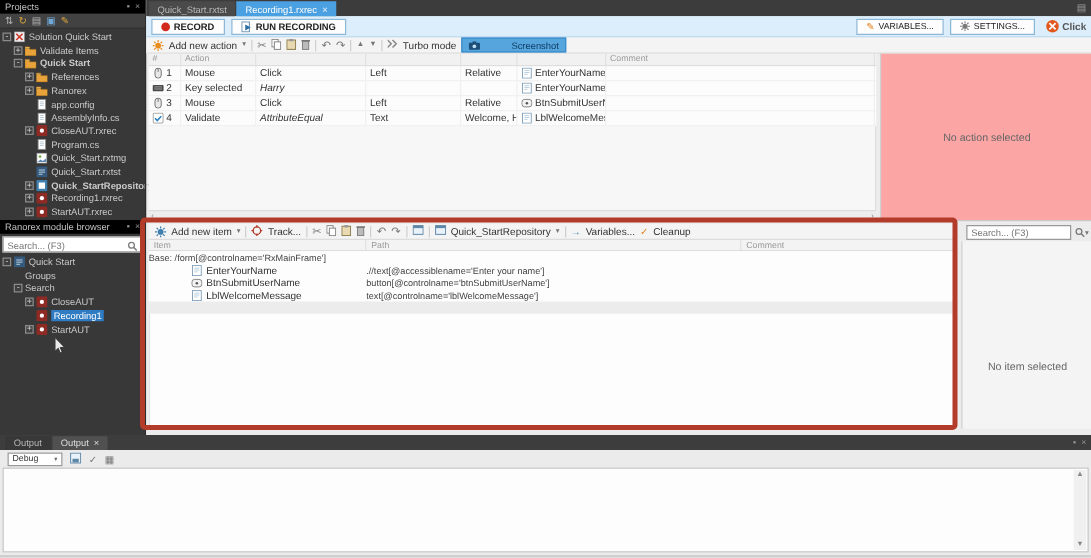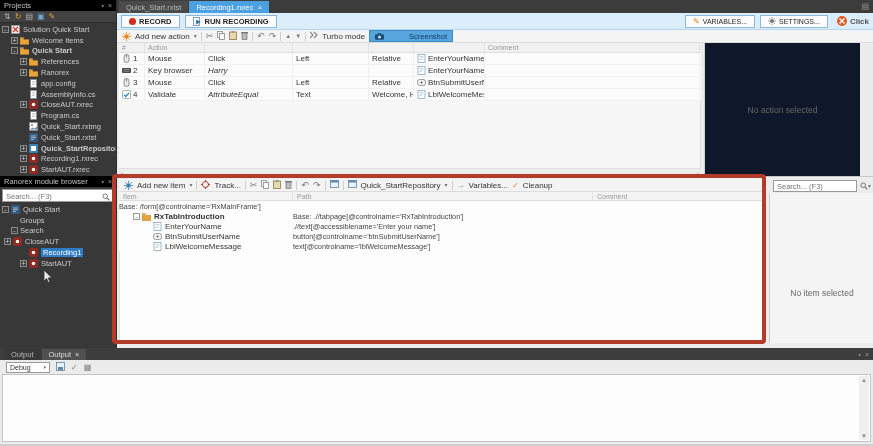--- a/index.html
+++ b/index.html
@@ -100,21 +100,21 @@
             <path d="M2 2l5 5M7 2L2 7" stroke="#d03a2b" stroke-width="1.3"></path>
           </svg></span>
         <span class="">Solution Quick Start</span>
       </div>
       <div class="tree-row" style="padding-left: 11px;">
         <span class="exp">+</span>
         <span class="tico"><svg width="9" height="9" viewBox="0 0 9 9">
             <path d="M0 2.5h3l1 1h5v5H0z" fill="#e9a33b" stroke="#b57a1e" stroke-width="0.5"></path>
             <path d="M0 2.5V1.5h3.5l0.5 1" fill="#f2c063" stroke="#b57a1e" stroke-width="0.5"></path>
           </svg></span>
-        <span class="">Welcome Items</span>
+        <span class="">Validate Items</span>
       </div>
       <div class="tree-row" style="padding-left: 11px;">
         <span class="exp">-</span>
         <span class="tico"><svg width="9" height="9" viewBox="0 0 9 9">
             <path d="M0 2.5h3l1 1h5v5H0z" fill="#e9a33b" stroke="#b57a1e" stroke-width="0.5"></path>
             <path d="M0 2.5V1.5h3.5l0.5 1" fill="#f2c063" stroke="#b57a1e" stroke-width="0.5"></path>
           </svg></span>
         <span class="lbl-bold ">Quick Start</span>
       </div>
       <div class="tree-row" style="padding-left: 20px;">
@@ -237,21 +237,21 @@
         <span class="">Quick Start</span>
       </div>
       <div class="tree-row" style="padding-left: 11px;">
         <span style="width:9px;flex:0 0 auto;"></span>
         <span class="">Groups</span>
       </div>
       <div class="tree-row" style="padding-left: 11px;">
         <span class="exp">-</span>
         <span class="">Search</span>
       </div>
-      <div class="tree-row" style="padding-left: 4px;">
+      <div class="tree-row" style="padding-left: 20px;">
         <span class="exp">+</span>
         <span class="tico"><svg width="9" height="9" viewBox="0 0 9 9">
             <rect width="9" height="9" rx="1.5" fill="#8e2a24"></rect>
             <circle cx="4.5" cy="4.5" r="1.7" fill="#fff"></circle>
           </svg></span>
         <span class="">CloseAUT</span>
       </div>
       <div class="tree-row" style="padding-left: 20px;">
         <span style="width:9px;flex:0 0 auto;"></span>
         <span class="tico"><svg width="9" height="9" viewBox="0 0 9 9">
@@ -412,21 +412,21 @@
       <div class="arow">
         <div style="width:26px;flex:0 0 auto;gap:2px;">
       <span style="display:inline-flex;width:9px;">
             <svg width="9" height="9" viewBox="0 0 9 9">
               <rect x="0" y="2" width="9" height="5" rx="0.8" fill="#4a4a4a"></rect>
               <path d="M1.5 3.5h6M1.5 5.2h6" stroke="#bbb" stroke-width="0.6"></path>
             </svg>
           </span>
       <span>2</span>
         </div>
-        <div style="width:60px;flex:0 0 auto;">Key browser</div>
+        <div style="width:60px;flex:0 0 auto;">Key selected</div>
         <div style="width:88px;flex:0 0 auto;font-style:italic;">Harry</div>
         <div style="width:76px;flex:0 0 auto;"></div>
         <div style="width:45px;flex:0 0 auto;"></div>
         <div style="width:71px;flex:0 0 auto;gap:2px;">
       <span style="display:inline-flex;width:9px;">
             <svg width="9" height="9" viewBox="0 0 9 9">
               <rect x="1" y="0.5" width="7" height="8" fill="#fff" stroke="#7a9ab5" stroke-width="0.7"></rect>
               <path d="M2.5 2.5h4M2.5 4h4M2.5 5.5h2.5" stroke="#9fc0da" stroke-width="0.6"></path>
             </svg>
           </span>
@@ -485,21 +485,21 @@
         <div style="width:215px;flex:0 0 auto;"></div>
       </div>
     </div>
   <div style="position:absolute;left:2px;top:101px;width:582px;height:67px;background:#f7f7f7;border-right:1px solid #ddd;"></div>
 
   <div style="position:absolute;left:2px;top:168px;width:582px;height:8px;background:#ededed;border-top:1px solid #ddd;display:flex;justify-content:space-between;align-items:center;color:#888;font-size:6px;padding:0 2px;">
     <span>‹</span>
     <span>›</span>
   </div>
 
-  <div style="position:absolute;left:587px;top:43px;width:156px;height:133px;background:#0f172a;border-left:1px solid #d0d0d0;">
+  <div style="position:absolute;left:587px;top:43px;width:170px;height:133px;background:#fca5a5;border-left:1px solid #d0d0d0;">
     <div class="empty-pane-text" style="position:absolute;left:0;right:0;top:62px;text-align:center;">No action selected</div>
   </div>
 
   <div style="position:absolute;left:0;top:176px;width:757px;height:172px;background:#ececec;border-top:1px solid #c8c8c8;">
     <div class="toolbar" style="margin:2px 0 0 2px;width:646px;">
       <span style="display:inline-flex;">
         <svg width="9" height="9" viewBox="0 0 9 9">
             <circle cx="4.5" cy="4.5" r="2.3" fill="#3f7fae"></circle>
             <path d="M4.5 0v1.7M4.5 7.3V9M0 4.5h1.7M7.3 4.5H9M1.3 1.3l1.2 1.2M6.5 6.5l1.2 1.2M7.7 1.3L6.5 2.5M2.5 6.5L1.3 7.7" stroke="#3f7fae" stroke-width="1"></path>
           </svg>
@@ -551,31 +551,20 @@
     <div class="rtable-hdr" style="margin-left:2px;width:646px;">
       <div style="width:174px;padding:1px 4px;border-right:1px solid #e2e2e2;">Item</div>
       <div style="width:300px;padding:1px 4px;border-right:1px solid #e2e2e2;">Path</div>
       <div style="flex:1;padding:1px 4px;">Comment</div>
     </div>
     <div id="repo-rows" style="margin-left:2px;width:646px;background:#fdfdfd;">
         <div class="rrow">
           <div class="path-cell">Base: /form[@controlname='RxMainFrame']</div>
         </div>
         <div class="rrow">
-          <div class="item-cell" style="padding-left:14px;">
-            <span class="exp" style="background:#fff;color:#555;border-color:#999;">-</span>
-            <span class="tico"><svg width="9" height="9" viewBox="0 0 9 9">
-                <path d="M0 2.5h3l1 1h5v5H0z" fill="#e9a33b" stroke="#b57a1e" stroke-width="0.5"></path>
-                <path d="M0 2.5V1.5h3.5l0.5 1" fill="#f2c063" stroke="#b57a1e" stroke-width="0.5"></path>
-              </svg></span>
-            <span class="lbl-bold">RxTabIntroduction</span>
-          </div>
-          <div class="path-cell">Base: .//tabpage[@controlname='RxTabIntroduction']</div>
-        </div>
-        <div class="rrow">
           <div class="item-cell" style="padding-left:25px;">
             <span style="width:9px;flex:0 0 auto;"></span>
             <span class="tico"><svg width="9" height="9" viewBox="0 0 9 9">
                 <rect x="1" y="0.5" width="7" height="8" fill="#fff" stroke="#7a9ab5" stroke-width="0.7"></rect>
                 <path d="M2.5 2.5h4M2.5 4h4M2.5 5.5h2.5" stroke="#9fc0da" stroke-width="0.6"></path>
               </svg></span>
             <span>EnterYourName</span>
           </div>
           <div class="path-cell">.//text[@accessiblename='Enter your name']</div>
         </div>

